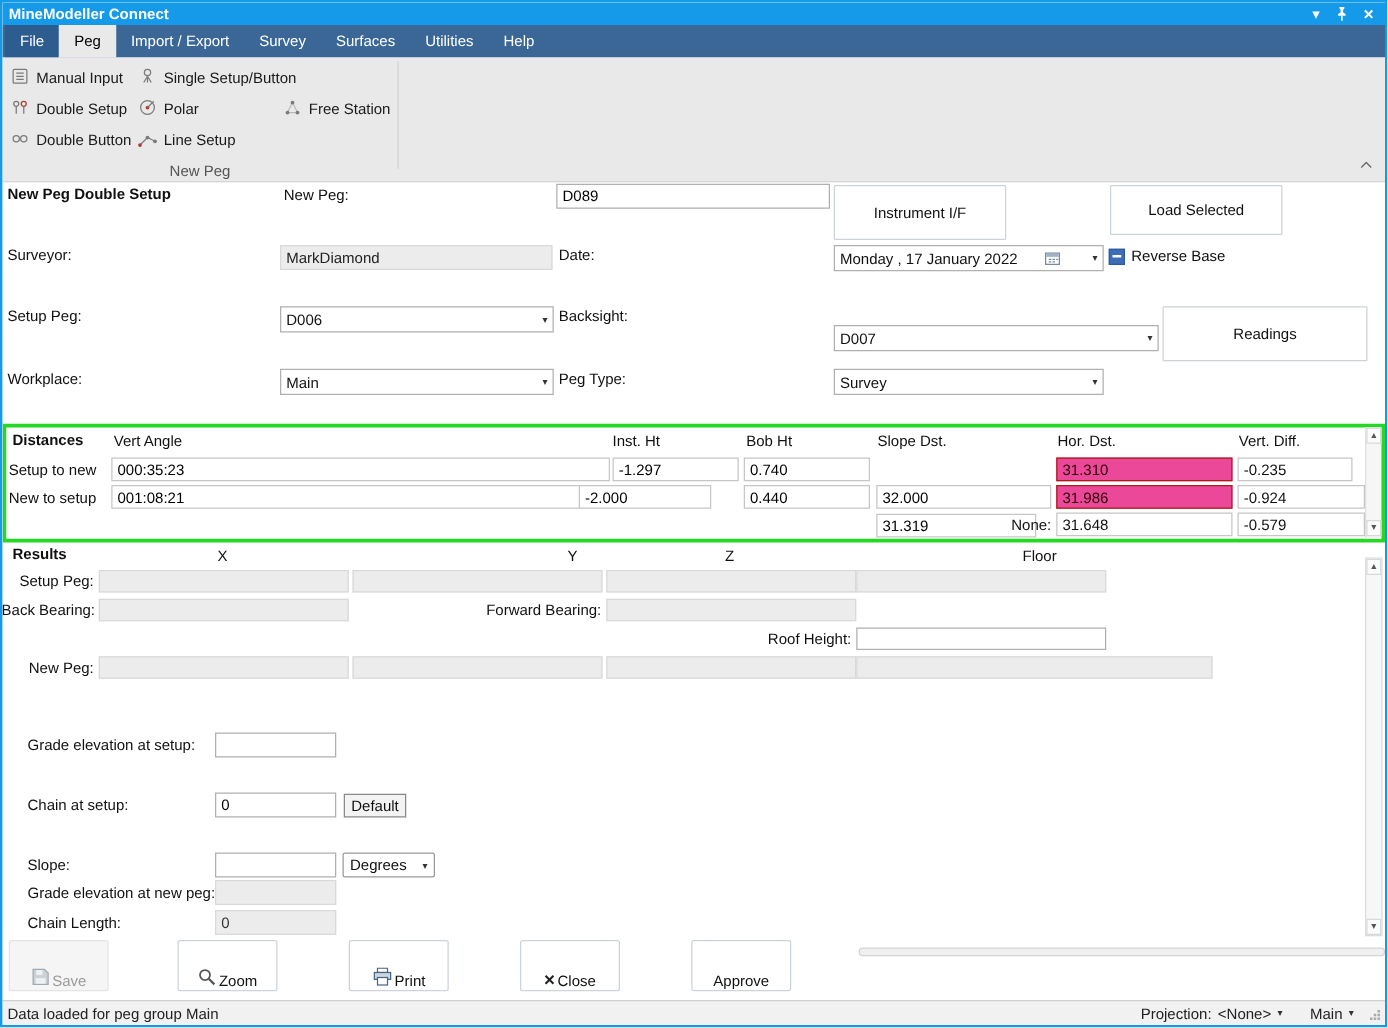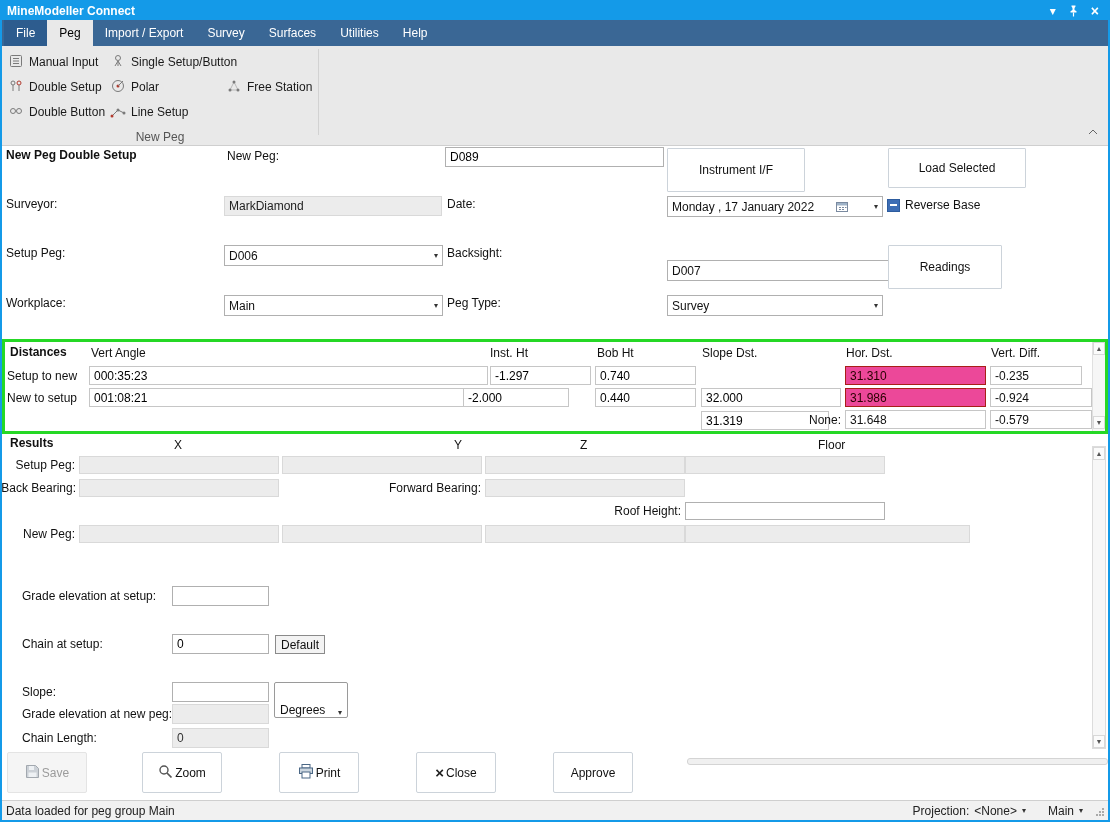--- a/index.html
+++ b/index.html
@@ -32,22 +32,22 @@
   .gf.red{background:#ec4899;border-color:#a81f17;color:#2a0000}
   .ginp{position:absolute;border:1px solid #c6c6c6;background:#fff;padding:0 4px;font-family:"Liberation Sans",sans-serif;font-size:12px;height:19px}
   .minibar{position:absolute;right:0;top:0;width:13px;height:89px;border-left:1px solid #e0e0e0;background:#f6f6f6}
   .sarr{position:absolute;left:0;width:12px;height:13px;display:flex;align-items:center;justify-content:center;font-size:7px;color:#555;border:1px solid #d8d8d8;background:#fbfbfb}
   .vscroll{position:absolute;left:1090px;top:300px;width:14px;height:303px;background:#f7f7f7;border:1px solid #dcdcdc}
   .vscroll .sarr{width:12px}
   .chk{position:absolute;display:flex;align-items:center;gap:5px}
   .chkbox{width:13px;height:13px;background:#3d6db5;border:1px solid #2d5c9e;display:flex;align-items:center;justify-content:center}
   .chkbox .dash{width:7px;height:2px;background:#fff}
   .smallbtn{position:absolute;height:19px;border:1px solid #8a8a8a;background:#f3f3f3;display:flex;align-items:center;justify-content:center;padding:0 5px}
-  .selectbox{position:absolute;height:36px;border:1px solid #9a9a9a;background:#fff;display:flex;align-items:flex-end;padding:0 5px;border-radius:2px}
-  .actbtn{position:absolute;top:606px;height:41px;width:80px;background:#fff;border:1px solid #ccd3da;display:flex;align-items:center;justify-content:center;gap:2px;border-radius:2px}
+  .selectbox{position:absolute;height:20px;border:1px solid #9a9a9a;background:#fff;display:flex;align-items:center;padding:0 5px;border-radius:2px}
+  .actbtn{position:absolute;top:606px;height:41px;width:80px;background:#fff;border:1px solid #ccd3da;display:flex;align-items:flex-end;justify-content:center;gap:2px;border-radius:2px}
   .actbtn.disabled{color:#9b9b9b;background:#f5f5f5;border-color:#e4e4e4}
   .xglyph{font-weight:700;font-size:15px;color:#222;line-height:1}
   .thinbar{position:absolute;left:685px;top:612px;width:421px;height:7px;background:#f0f0f0;border:1px solid #d4d4d4;border-radius:3px}
   .statusbar{height:20px;background:#f1f1f1;border-top:1px solid #cfcfcf;display:flex;align-items:center;padding:0 4px;color:#222}
   .sbright{margin-left:auto;display:flex;align-items:center;gap:5px}
   .scaret{font-size:8px;color:#333}
 </style>
 </head>
 <body>
 
@@ -182,21 +182,21 @@
     <div class="lbl" style="left:4px;top:100px">Setup Peg:</div>
     <div class="tb" style="left:222px;top:99px;width:219px;height:21px">
       <span>D006</span>
       <span class="caret">▾</span>
     </div>
     <div class="lbl" style="left:445px;top:100px">Backsight:</div>
     <div class="tb" style="left:665px;top:114px;width:260px;height:21px">
       <span>D007</span>
       <span class="caret">▾</span>
     </div>
-    <div class="bigbtn" style="left:886px;top:99px;width:114px;height:44px">
+    <div class="bigbtn" style="left:928px;top:99px;width:164px;height:44px">
       <span>Readings</span>
     </div>
 
     <div class="lbl" style="left:4px;top:150px">Workplace:</div>
     <div class="tb" style="left:222px;top:149px;width:219px;height:21px">
       <span>Main</span>
       <span class="caret">▾</span>
     </div>
     <div class="lbl" style="left:445px;top:150px">Peg Type:</div>
     <div class="tb" style="left:665px;top:149px;width:216px;height:21px">

